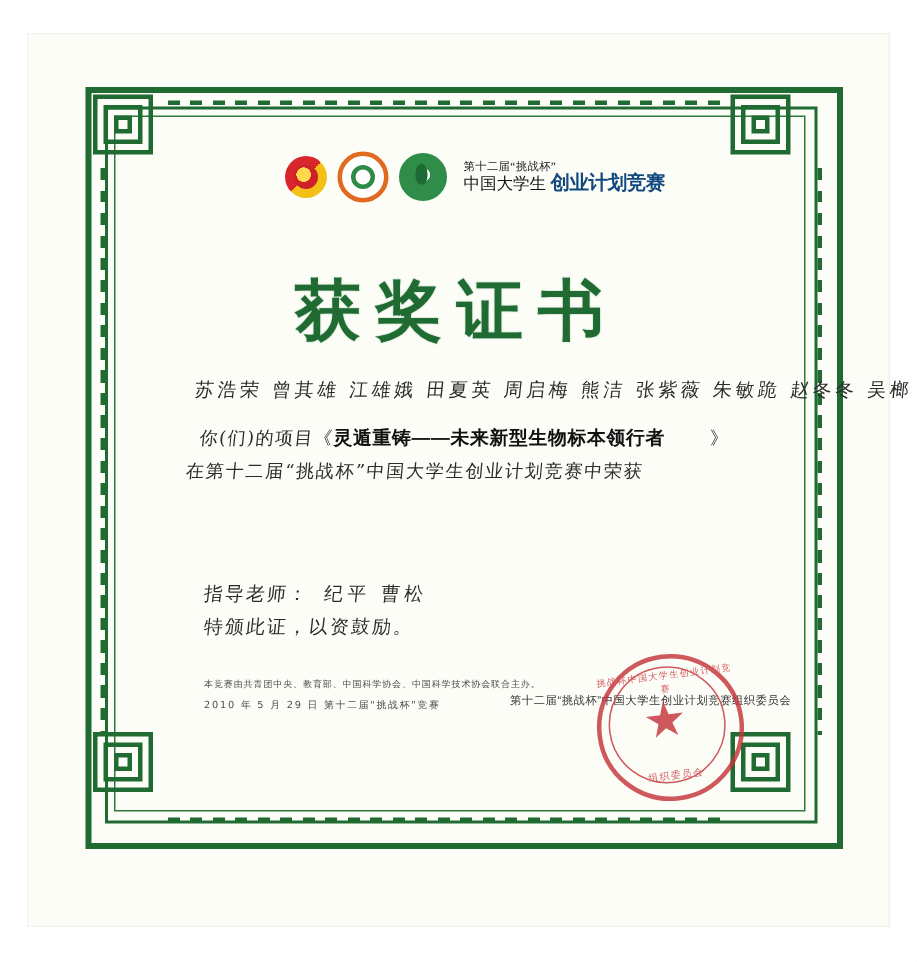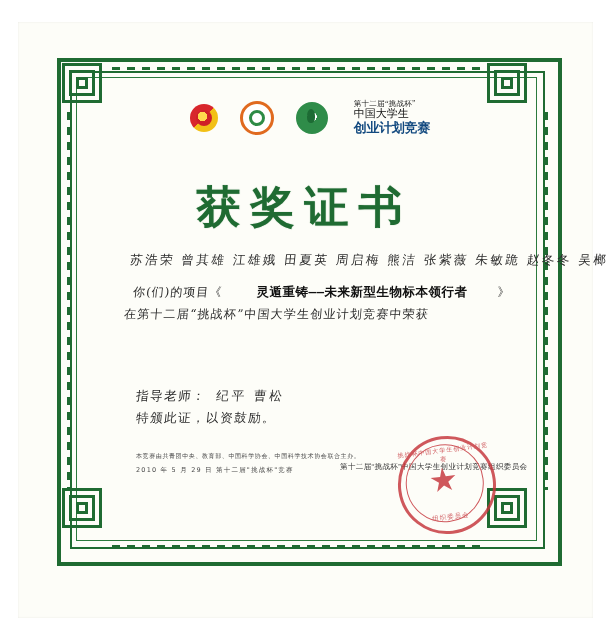--- a/index.html
+++ b/index.html
@@ -112,21 +112,20 @@
   
   .logos {
     position: absolute;
     left: 190px;
     top: 100px;
     width: 240px;
     height: 36px;
     display: flex;
     align-items: center;
     gap: 7px;
-    justify-content: space-between;
   }
   .logo {
     width: 28px;
     height: 28px;
     border-radius: 50%;
     flex: 0 0 auto;
     position: relative;
     overflow: hidden;
   }
   .logo-flag {
@@ -175,32 +174,31 @@
     font-size: 7.5px;
     color: #1a1a1a;
     letter-spacing: 0.3px;
     white-space: nowrap;
   }
   .logo-text .line2 {
     display: flex;
     align-items: baseline;
     gap: 3px;
     white-space: nowrap;
-    flex-direction: column;
   }
   .logo-text .line2 .cn {
     font-size: 11px;
     color: #111;
     font-family: "DejaVu Sans", sans-serif;
   }
   .logo-text .line2 .hl {
     font-size: 13px;
     color: #12497f;
     font-weight: bold;
-    font-family: Liberation Mono, monospace;
+    font-family: Liberation Serif, serif;
     letter-spacing: -0.3px;
   }
 
   
   .cert-title {
     position: absolute;
     left: 0;
     top: 178px;
     width: 609px;
     text-align: center;
@@ -234,25 +232,24 @@
     color: #2b2b2b;
     white-space: nowrap;
   }
   .line-project .lead {
     font-family: "DejaVu Serif", serif;
     letter-spacing: 1px;
     transform: skewX(-6deg);
     display: inline-block;
   }
   .line-project .proj {
-    font-family: Liberation Mono, monospace;
+    font-family: Liberation Sans, sans-serif;
     font-weight: bold;
     font-size: 12.5px;
     color: #111;
-    margin-left: 34px;
     letter-spacing: 0.5px;
   }
   .line-project .tail {
     margin-left: 30px;
     font-family: "DejaVu Serif", serif;
   }
   .line-contest {
     position: absolute;
     left: 124px;
     top: 306px;

